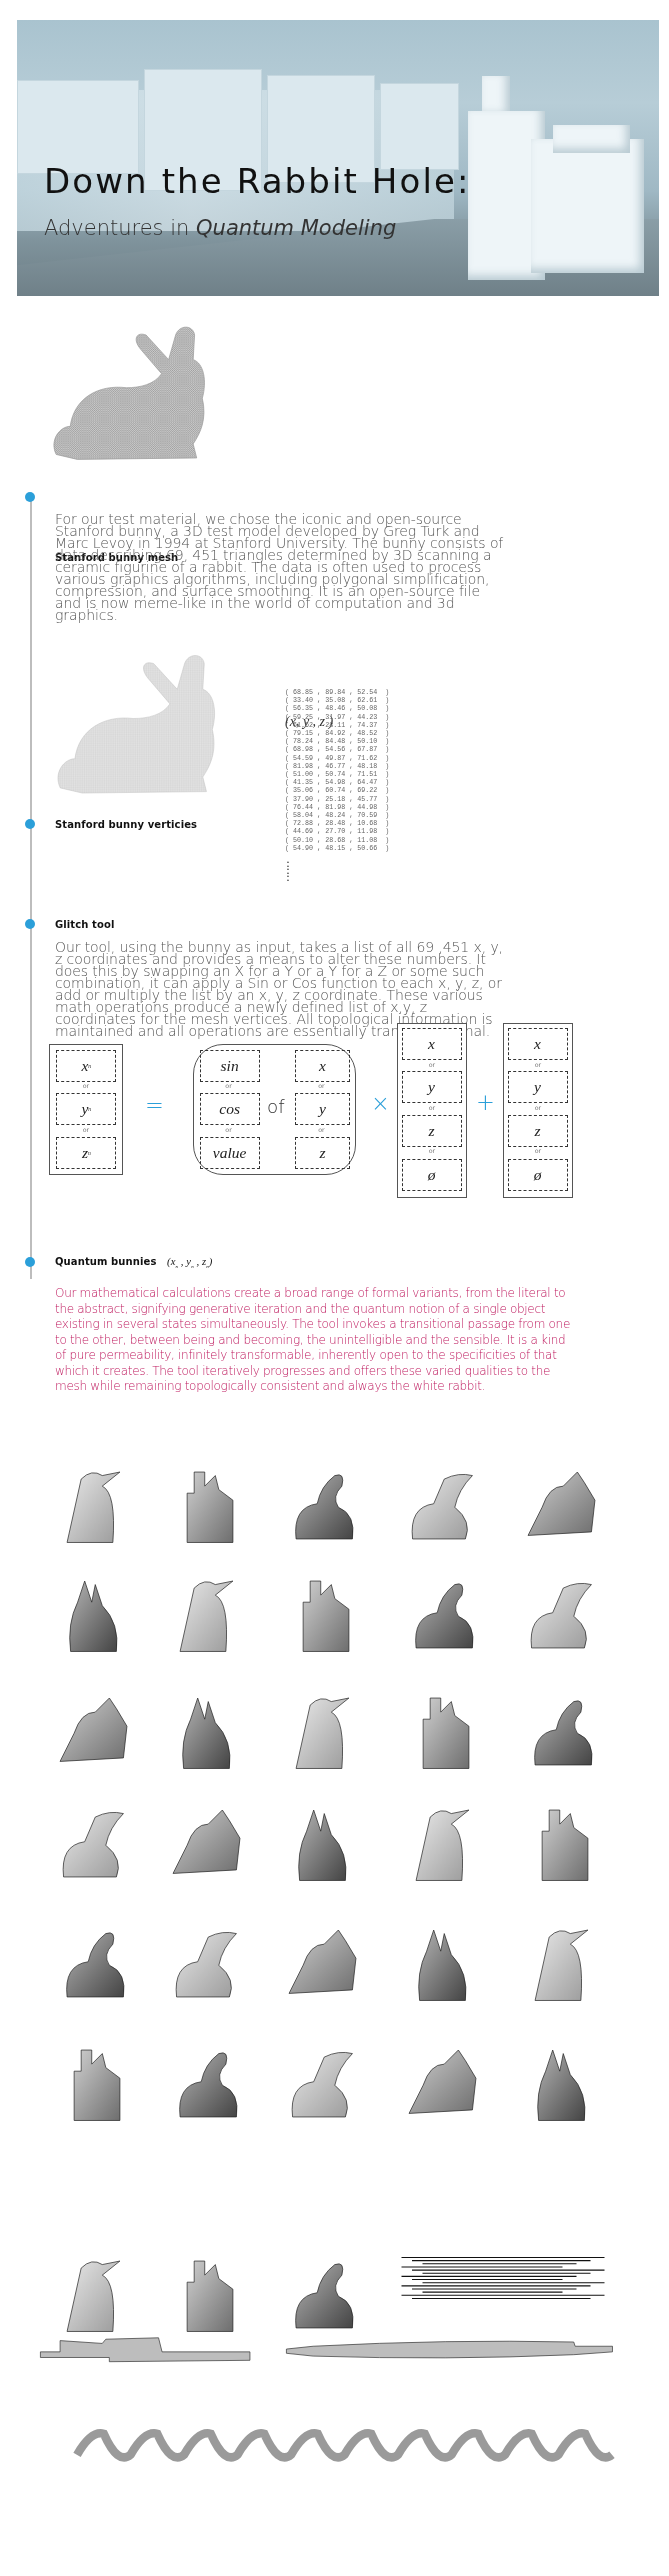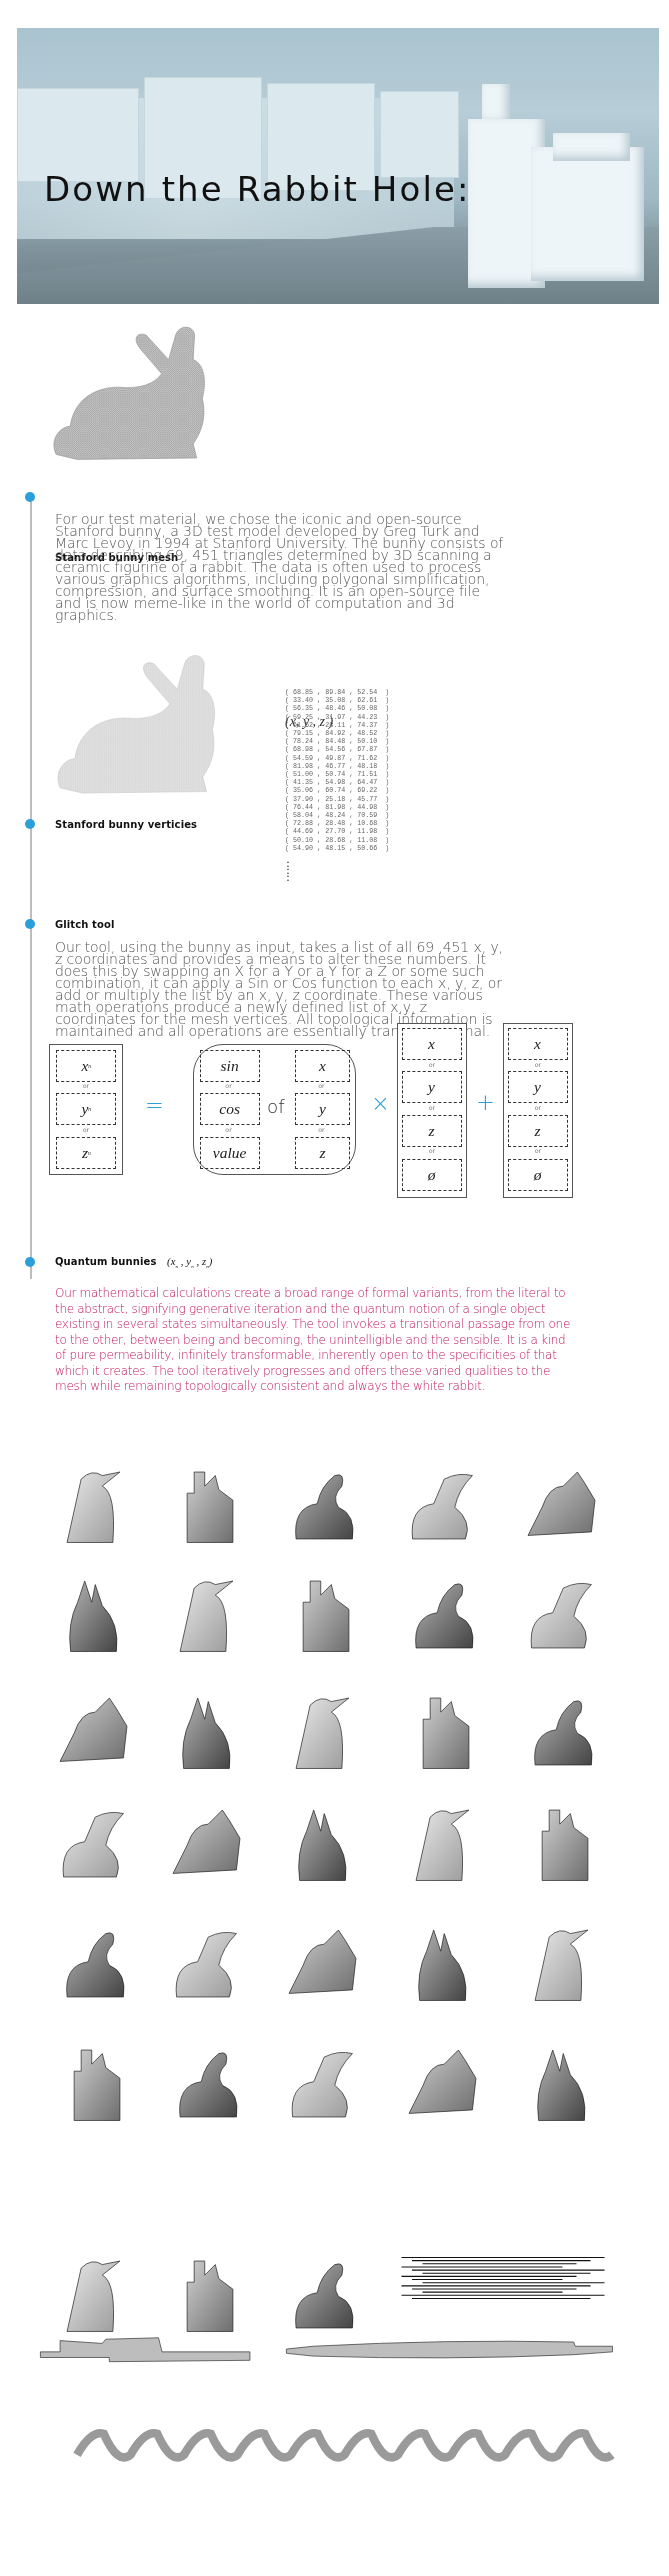--- a/index.html
+++ b/index.html
@@ -1,20 +1,20 @@
 <!DOCTYPE html>
 <html style="font-size:11.3px"><head>
 <meta charset="utf-8">
 <style>
   html, body { margin: 0; padding: 0; background: #ffffff; }
   body { width: 669px; height: 2576px; position: relative; overflow: hidden;
          font-family: "Liberation Sans", sans-serif; color: #333; }
 
   
-  .hero { position: absolute; left: 17px; top: 28px; width: 642px; height: 276px;
+  .hero { position: absolute; left: 17px; top: 20px; width: 642px; height: 276px;
           background: linear-gradient(180deg, #a9c3cf 0%, #b7cdd7 30%, #9fb8c4 62%, #7f939c 80%, #6c7d85 100%);
           overflow: hidden; }
   .hero .wall { position: absolute; left: 0; top: 70px; width: 437px; height: 141px;
           background: linear-gradient(90deg, #c7dae2, #d8e6ec 40%, #c3d6de); opacity: .75; }
   .hero .panel { position: absolute; top: 60px; height: 92px; background: #dbe8ee; border: 0.7px solid #c4d6de; }
   .hero .floor { position: absolute; left: 0; right: 0; bottom: 0; height: 77px;
           background: linear-gradient(180deg, #8a9ea7, #6f8088); clip-path: polygon(0 60%, 65% 0, 100% 0, 100% 100%, 0 100%); }
   .hero .sculpture { position: absolute; left: 451px; top: 56px; width: 183px; height: 204px; }
   .hero .sc-block { position: absolute; background: #eef5f8; box-shadow: inset -4.2px -4.2px 8.5px rgba(120,150,165,.45); }
   .hero-title { position: absolute; left: 27px; top: 141px; font-family: "DejaVu Sans", sans-serif;
@@ -71,20 +71,21 @@
   <div class="panel" style="left:250px;width:106px;top:55px;height:106px;"></div>
   <div class="panel" style="left:363px;width:77px;top:63px;height:85px;"></div>
   <div class="floor"></div>
   <div class="sculpture">
     <div class="sc-block" style="left:14px;top:0;width:28px;height:42px;"></div>
     <div class="sc-block" style="left:0;top:35px;width:77px;height:169px;"></div>
     <div class="sc-block" style="left:63px;top:63px;width:113px;height:134px;"></div>
     <div class="sc-block" style="left:85px;top:49px;width:77px;height:28px;"></div>
   </div>
   <h1 class="hero-title">Down the Rabbit Hole:</h1>
+  <h2 class="hero-subtitle"><span>Adventures in </span><em>Quantum Modeling</em></h2>
 </div>
 
 <svg class="bunny-svg" style="left:49px;top:321px;" width="183" height="144" viewBox="0 0 260 205">
   <defs>
     <pattern id="mesh" width="3" height="3" patternUnits="userSpaceOnUse">
       <rect width="3" height="3" fill="#c9c9c9"></rect>
         <path d="M0 0L3 3M3 0L0 3" stroke="#8a8a8a" stroke-width="0.5"></path>
     </pattern>
   </defs>
   <path d="M10 190 C0 170 15 150 30 150 C35 110 70 90 110 95 C130 95 150 90 160 75 L130 40 C118 25 125 15 138 20 L170 55 L180 20 C185 5 205 5 207 20 L205 55 C220 60 225 85 218 110 C225 140 215 160 205 175 L210 195 L40 197 Z" fill="url(#mesh)" stroke="#999" stroke-width="1"></path>

